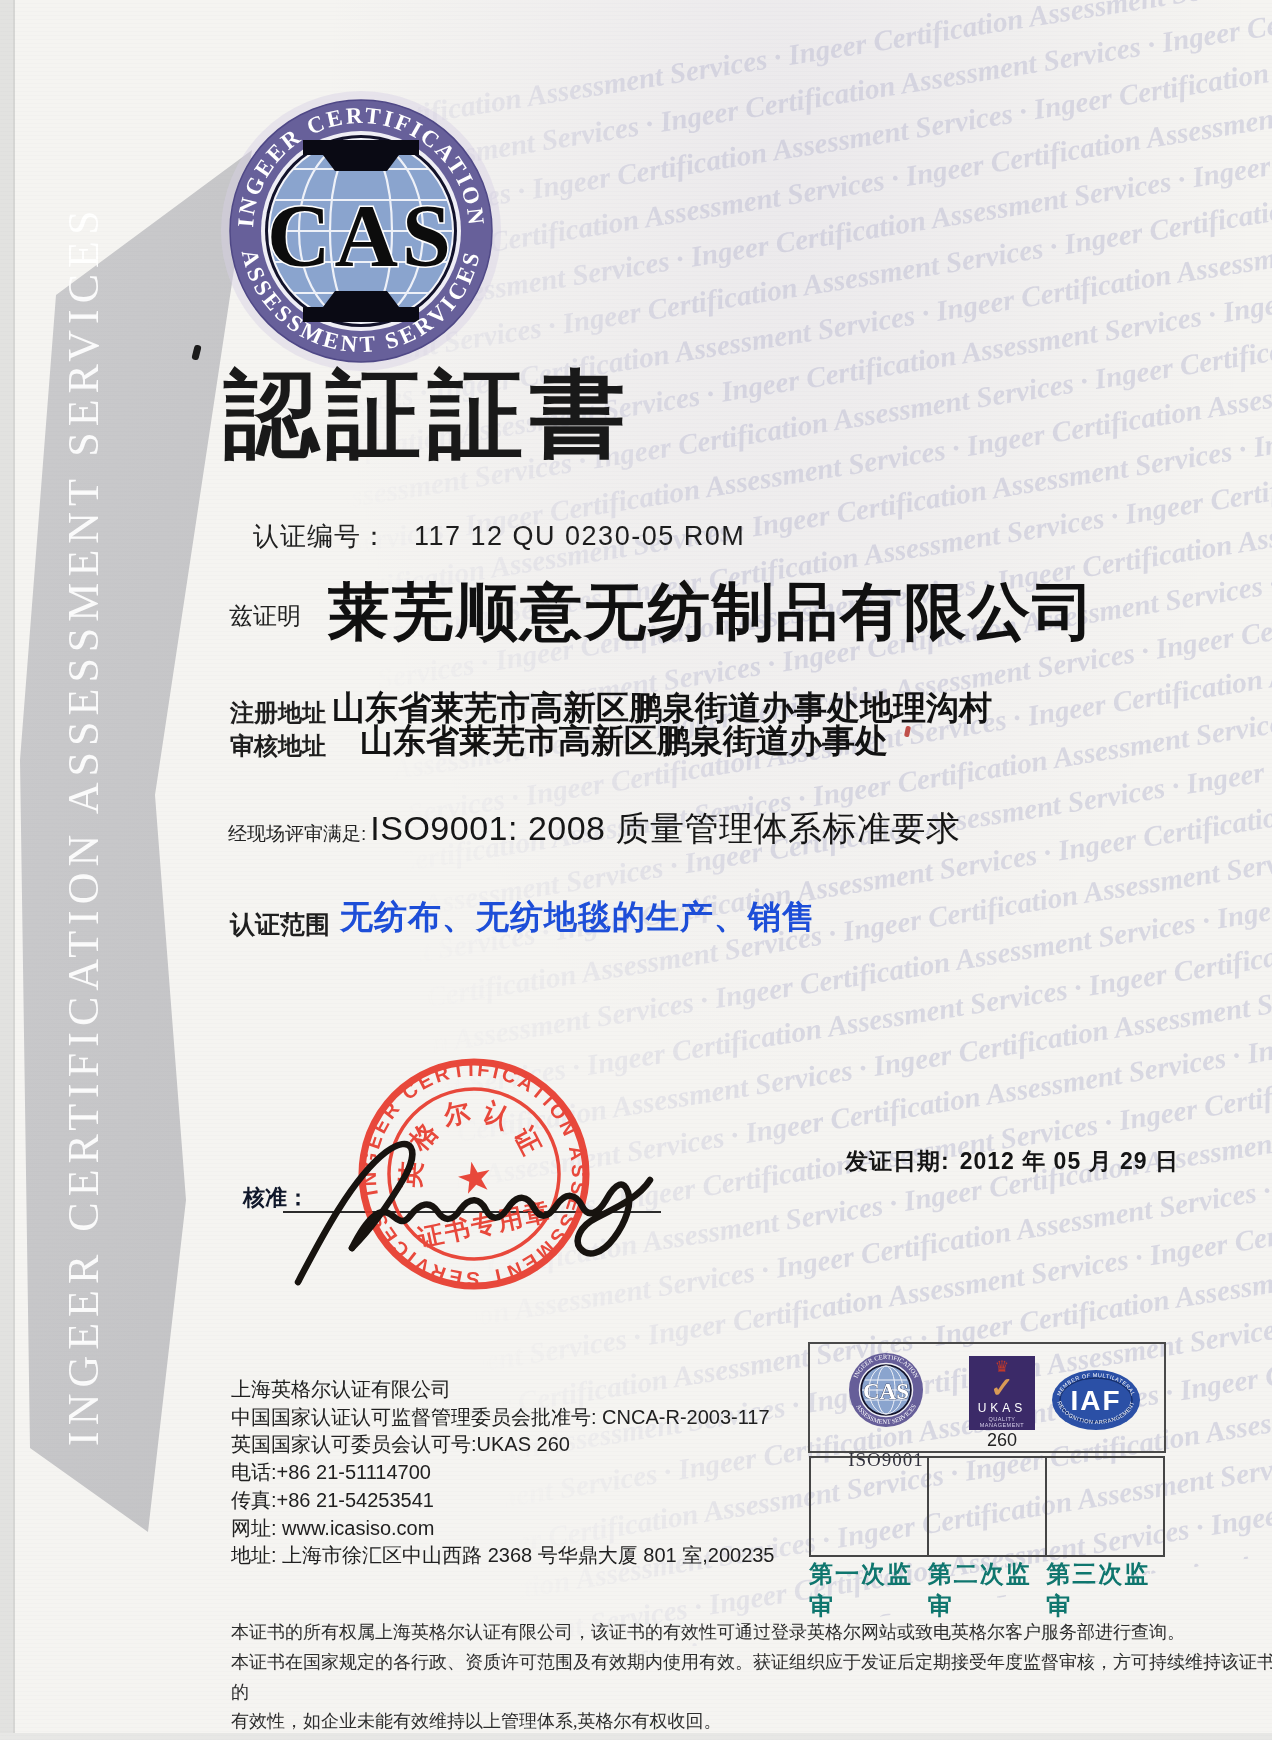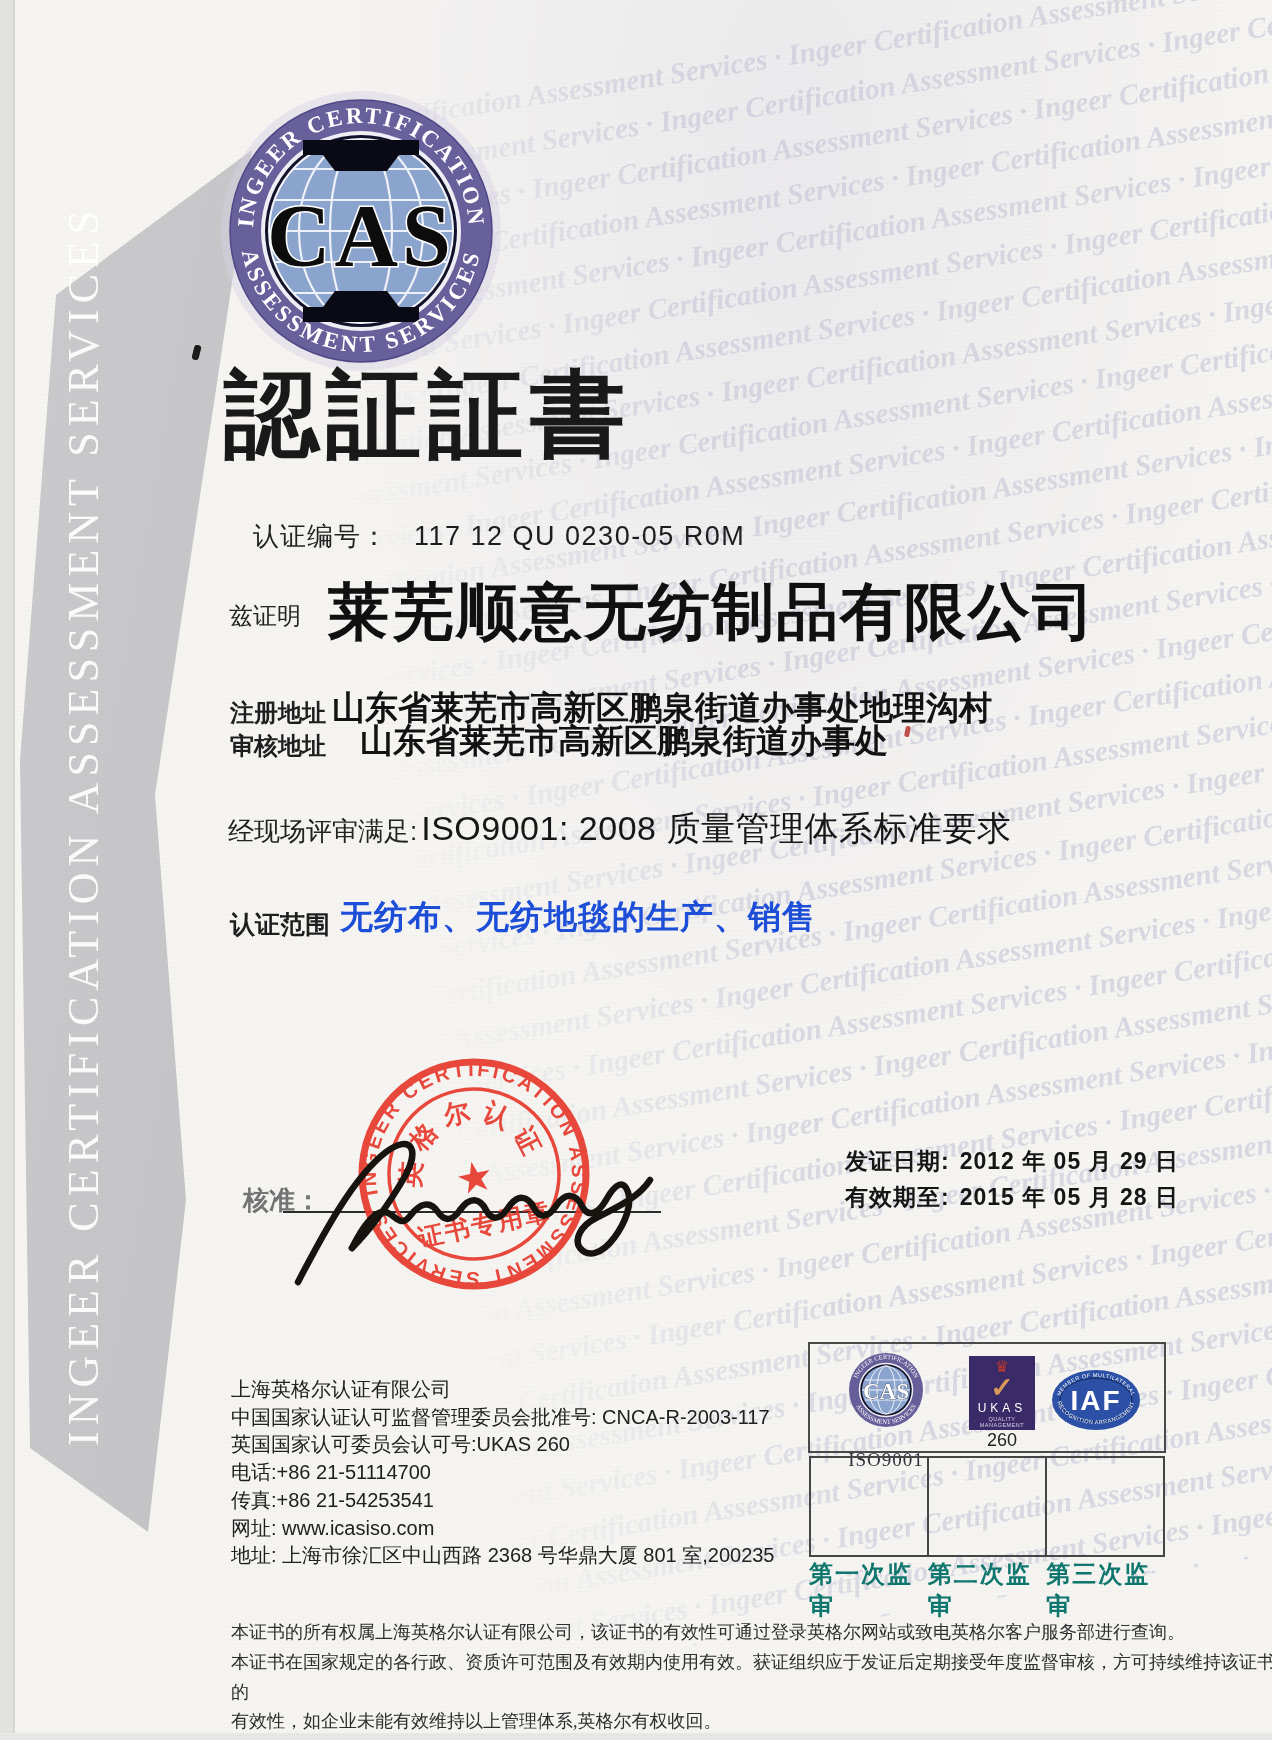--- a/index.html
+++ b/index.html
@@ -45,28 +45,28 @@
 
   .certify-label{position:absolute;left:229px;top:600px;font-size:24px;font-weight:500;color:#222;}
   .company{position:absolute;left:328px;top:570px;font-family:"Liberation Serif",serif;
            font-weight:bold;font-size:62px;letter-spacing:2px;color:#101010;}
 
   .addr-label{position:absolute;font-size:24px;font-weight:600;color:#1e1e1e;}
   .addr-value{position:absolute;font-family:"Liberation Serif",serif;font-weight:bold;
               font-size:33px;color:#121212;}
 
   .std-row{position:absolute;left:228px;top:806px;display:flex;align-items:baseline;}
-  .std-row .lbl{font-size:26px;font-weight:500;color:#222;}
+  .std-row .lbl{font-size:19px;font-weight:500;color:#222;}
   .std-row .val{font-size:34px;font-weight:500;color:#161616;margin-left:4px;letter-spacing:.5px;}
 
   .scope-label{position:absolute;left:230px;top:908px;font-size:25px;font-weight:600;color:#1e1e1e;}
   .scope-value{position:absolute;left:340px;top:895px;font-family:"Liberation Serif",serif;
                font-weight:bold;font-size:33px;letter-spacing:1px;color:#1d4ed8;}
 
-  .approve-label{position:absolute;left:243px;top:1183px;font-size:26px;font-weight:600;color:#737373;}
+  .approve-label{position:absolute;left:243px;top:1183px;font-size:22px;font-weight:600;color:#0f172a;}
   .approve-line{position:absolute;left:283px;top:1211px;width:378px;height:2px;background:#2b2b2b;}
 
   .stamp{position:absolute;left:352px;top:1052px;width:244px;height:244px;}
   .signature{position:absolute;left:262px;top:1118px;width:420px;height:190px;}
 
   .date-row{position:absolute;display:flex;gap:10px;font-size:23px;font-weight:600;
             letter-spacing:1px;color:#151515;}
   .date-row.r1{left:845px;top:1146px;}
   .date-row.r2{left:845px;top:1182px;}
 
@@ -226,24 +226,20 @@
     <g fill="none" stroke="#17130f" stroke-width="6.5" stroke-linecap="round" stroke-linejoin="round">
       <path d="M 36,164 C 58,122 90,60 124,34 C 150,15 158,32 142,60 C 128,84 110,110 90,130"></path>
       <path d="M 90,130 C 106,98 118,90 128,96 C 136,101 140,108 148,98 C 158,85 168,82 176,94 C 182,103 190,104 198,92 C 208,78 218,80 224,92 C 230,103 238,102 246,90 C 256,75 266,78 272,90 C 278,101 286,100 294,88 C 304,73 314,76 320,88 C 326,100 336,96 344,82 C 354,64 362,62 366,74 C 370,86 364,104 352,120 C 340,136 326,140 318,130 C 312,122 318,108 334,100 C 358,88 378,78 388,62"></path>
     </g>
   </svg>
 
   <div class="date-row r1">
     <span>发证日期:</span>
     <span>2012 年 05 月 29 日</span>
   </div>
-  <div class="date-row r2">
-    <span>有效期至:</span>
-    <span>2015 年 05 月 28 日</span>
-  </div>
 
   <div class="issuer">
     <div>上海英格尔认证有限公司</div>
     <div>中国国家认证认可监督管理委员会批准号: CNCA-R-2003-117</div>
     <div>英国国家认可委员会认可号:UKAS 260</div>
     <div>电话:+86 21-51114700</div>
     <div>传真:+86 21-54253541</div>
     <div>网址: www.icasiso.com</div>
     <div>地址: 上海市徐汇区中山西路 2368 号华鼎大厦 801 室,200235</div>
   </div>

